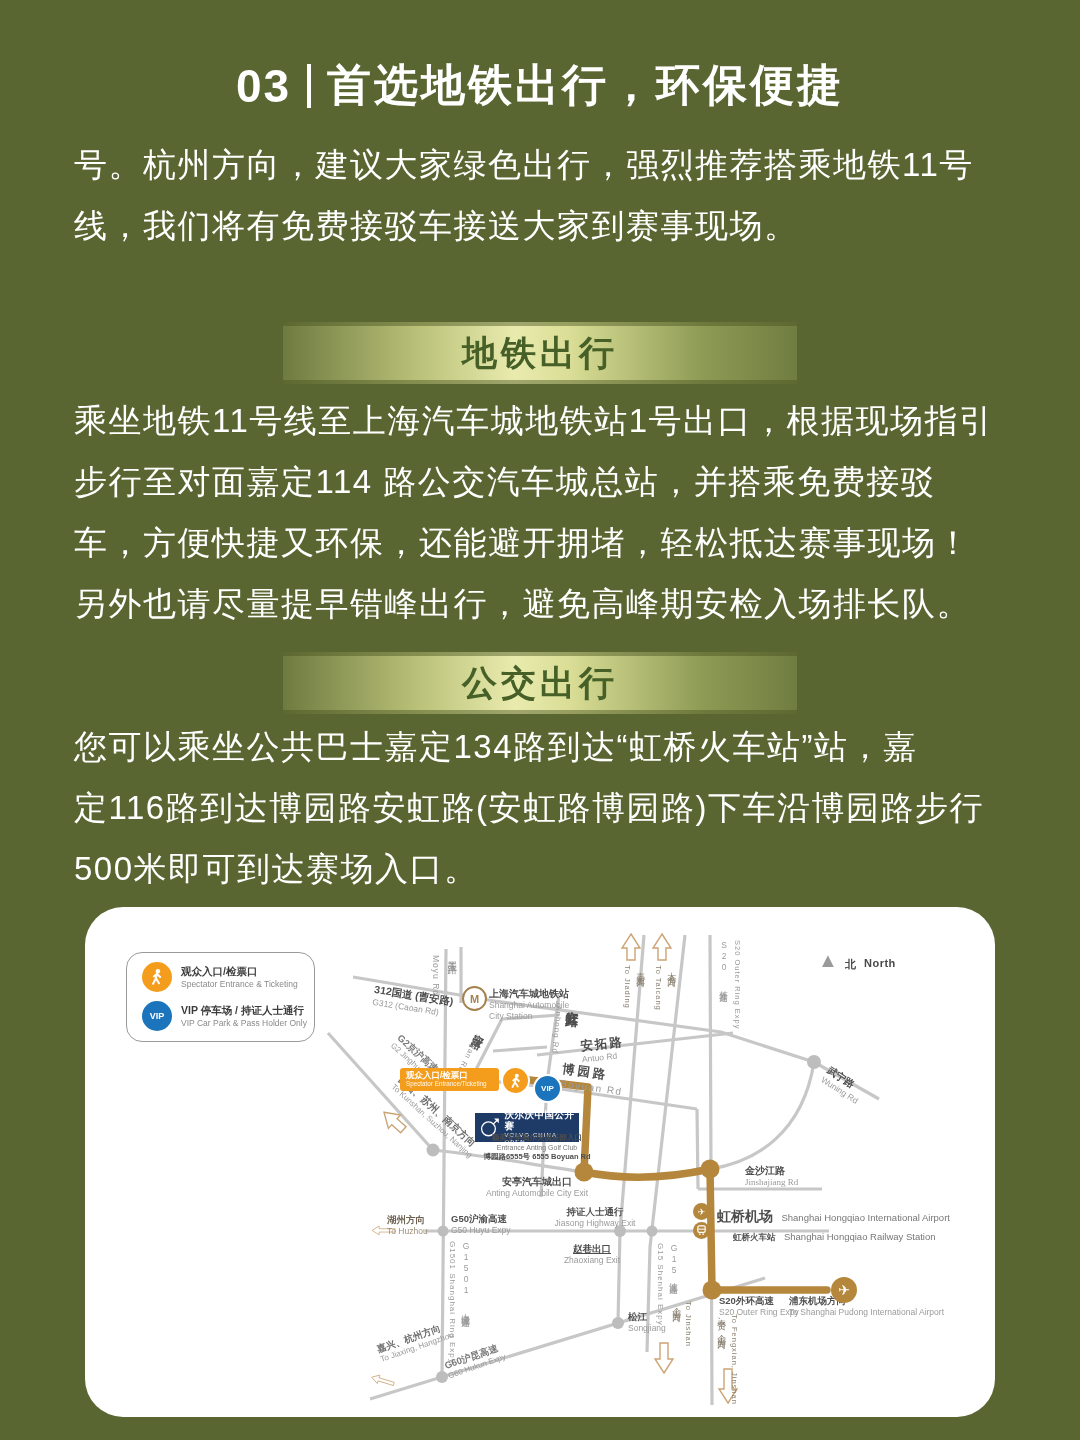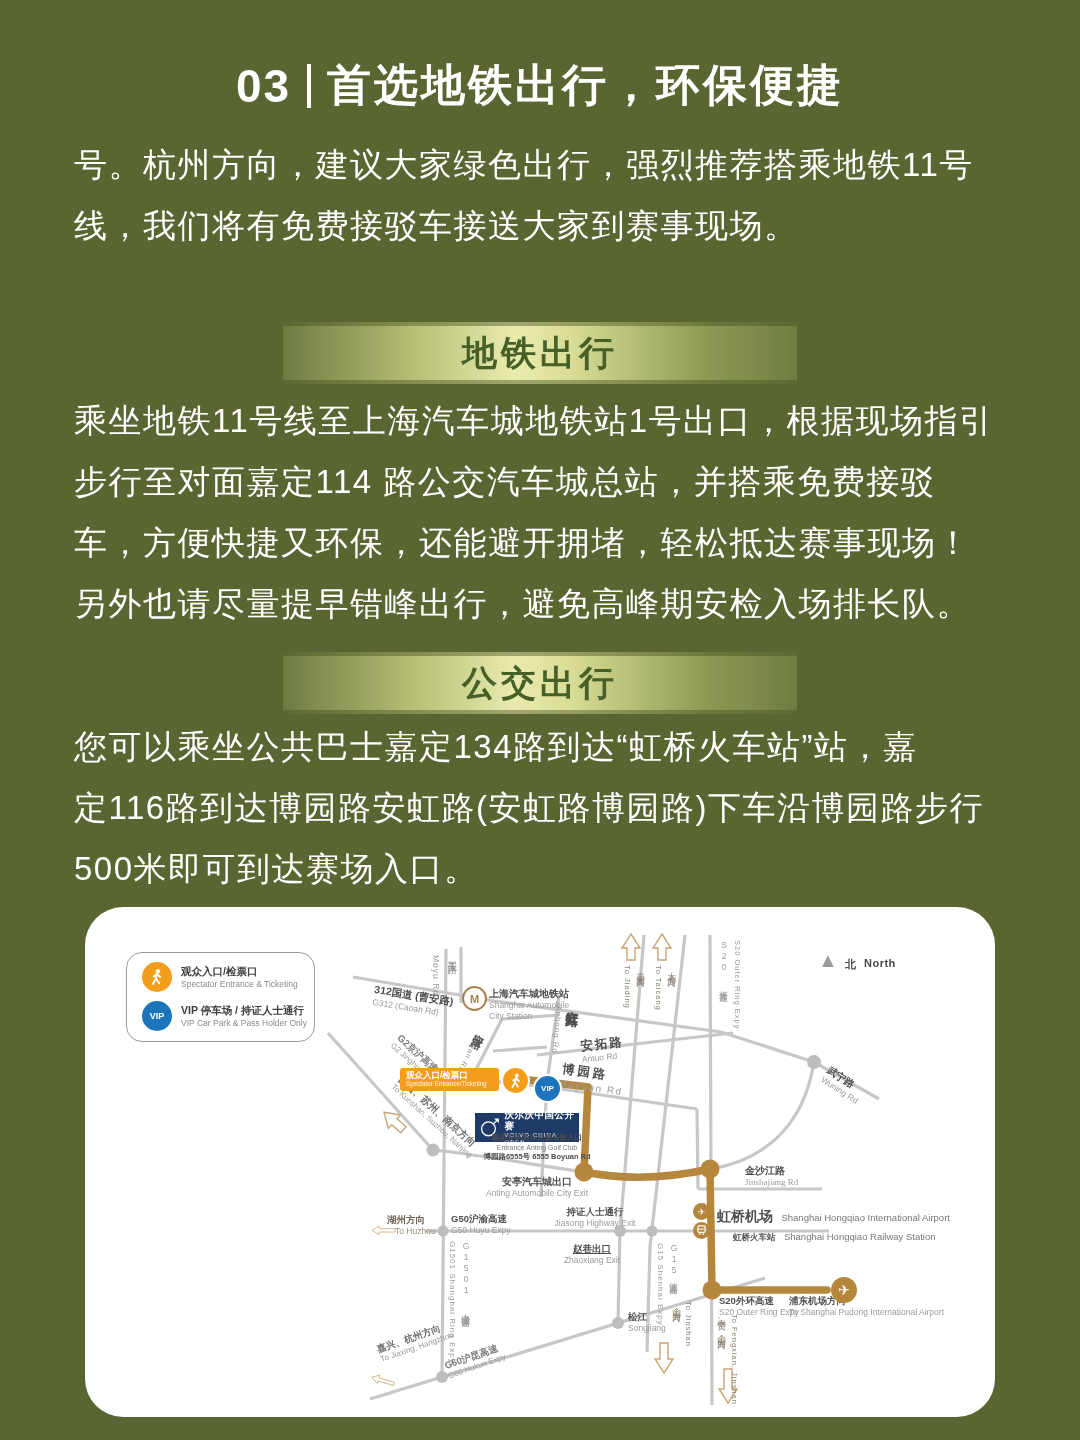--- a/index.html
+++ b/index.html
@@ -284,21 +284,21 @@
       <span class="me" style="font-size:9.5px;color:#777;margin-left:4px;margin-top:34px;">Shanghai Hongqiao Railway Station</span>
     </div>
 
     <div class="ml" style="left:366px;top:306px;">
       <div class="mz" style="font-size:9.5px;">G50沪渝高速</div>
       <div class="me">G50 Huyu Expy</div>
     </div>
 
     <div class="ml" style="left:302px;top:307px;">
       <div class="mz" style="font-size:9.5px;color:#6e6352;">湖州方向</div>
-      <div class="me" style="color:#9a8d76;margin-left:8px;">To Huzhou</div>
+      <div class="me" style="color:#9a8d76;">To Huzhou</div>
     </div>
 
     <div class="ml ctr" style="left:510px;top:299px;">
       <div class="mz" style="font-size:9.5px;">持证人士通行</div>
       <div class="me">Jiasong Highway Exit</div>
     </div>
 
     <div class="ml ctr" style="left:507px;top:336px;">
       <div class="mz" style="font-size:9.5px;text-decoration:underline;">赵巷出口</div>
       <div class="me">Zhaoxiang Exit</div>

